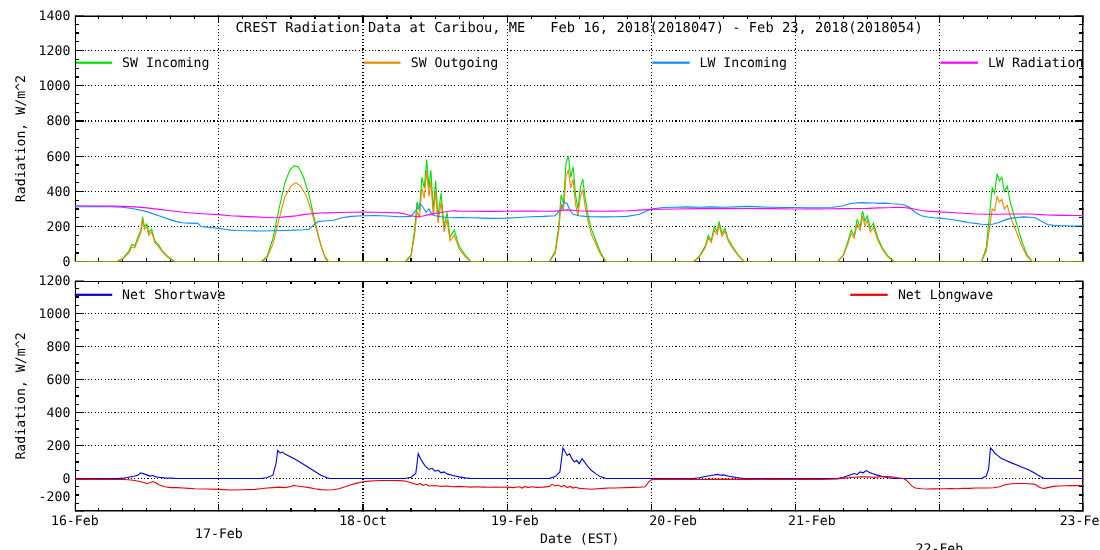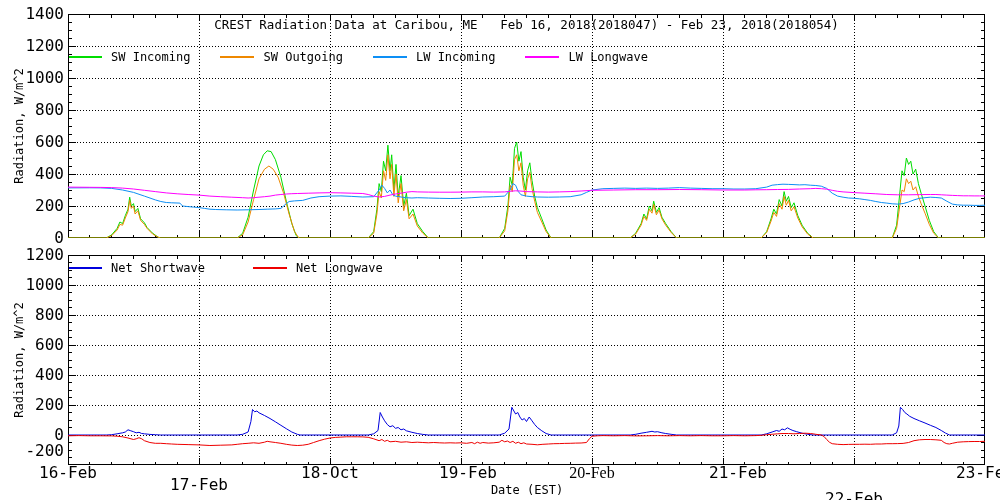--- a/index.html
+++ b/index.html
@@ -1,26 +1,26 @@
 <!DOCTYPE html>
 <html><head>
 <meta charset="utf-8">
 <style>
   html,body{margin:0;padding:0;background:#ffffff;}
   #fig{position:relative;width:1000px;height:500px;background:#ffffff;
        font-family:"DejaVu Sans Mono",monospace;color:#000;overflow:hidden;}
   .panel{position:absolute;}
   .chart-title{position:absolute;left:68px;width:917px;top:17px;text-align:center;
        font-size:12.5px;letter-spacing:0px;white-space:pre;}
-  .legend-row{position:absolute;display:flex;justify-content:flex-start;align-items:center;}
+  .legend-row{position:absolute;display:flex;justify-content:space-between;align-items:center;}
   .legend-row.top{left:68px;width:917px;top:50px;gap:30px;}
   .legend-row.bottom{left:68px;width:835px;top:261px;gap:48px;}
   .legend-item{display:flex;align-items:center;gap:9px;font-size:12px;}
   .swatch{display:inline-block;width:34px;height:0;border-top:2px solid #000;}
-  .tick-label{position:absolute;font-size:16px;line-height:14px;white-space:nowrap;}
+  .tick-label{position:absolute;font-size:12px;line-height:14px;white-space:nowrap;}
   .y-tick{text-align:right;}
   .x-tick{transform:translateX(-50%);}
   .ylabel{position:absolute;font-size:12px;white-space:nowrap;
        transform:translate(-50%,-50%) rotate(-90deg);}
   .xlabel{position:absolute;font-size:12px;transform:translateX(-50%);}
 </style>
 </head>
 <body>
 
 <div id="fig">
@@ -35,21 +35,21 @@
     <div class="legend-item">
       <span class="swatch" style="border-top-color: rgb(238, 136, 0);"></span>
       <span>SW Outgoing</span>
     </div>
     <div class="legend-item">
       <span class="swatch" style="border-top-color: rgb(13, 143, 245);"></span>
       <span>LW Incoming</span>
     </div>
     <div class="legend-item">
       <span class="swatch" style="border-top-color: rgb(255, 0, 255);"></span>
-      <span>LW Longwave</span>
+      <span>LW Radiation</span>
     </div>
   </div>
 
   <div class="legend-row bottom">
     <div class="legend-item">
       <span class="swatch" style="border-top-color: rgb(0, 0, 221);"></span>
       <span>Net Shortwave</span>
     </div>
     <div class="legend-item">
       <span class="swatch" style="border-top-color: rgb(238, 0, 0);"></span>
@@ -400,18 +400,18 @@
       <span class="tick-label y-tick" style="left: 16px; width: 48px; top: 398px;">200</span>
       <span class="tick-label y-tick" style="left: 16px; width: 48px; top: 368px;">400</span>
       <span class="tick-label y-tick" style="left: 16px; width: 48px; top: 338px;">600</span>
       <span class="tick-label y-tick" style="left: 16px; width: 48px; top: 308px;">800</span>
       <span class="tick-label y-tick" style="left: 16px; width: 48px; top: 278px;">1000</span>
       <span class="tick-label y-tick" style="left: 16px; width: 48px; top: 248px;">1200</span>
       <span class="tick-label x-tick" style="left: 68px; top: 466px;">16-Feb</span>
       <span class="tick-label x-tick" style="left: 199px; top: 466px; margin-top: 12px;">17-Feb</span>
       <span class="tick-label x-tick" style="left: 330px; top: 466px;">18-Oct</span>
       <span class="tick-label x-tick" style="left: 468px; top: 466px;">19-Feb</span>
-      <span class="tick-label x-tick" style="left: 592px; top: 466px; font-family: Liberation Serif, serif;">20-Feb</span>
+      <span class="tick-label x-tick" style="left: 612px; top: 466px;">20-Feb</span>
       <span class="tick-label x-tick" style="left: 723px; top: 466px; margin-left: 15px;">21-Feb</span>
       <span class="tick-label x-tick" style="left: 854px; top: 492px;">22-Feb</span>
       <span class="tick-label x-tick" style="left: 985px; top: 466px;">23-Feb</span>
     </div>
 </div>
 
 </body></html>

